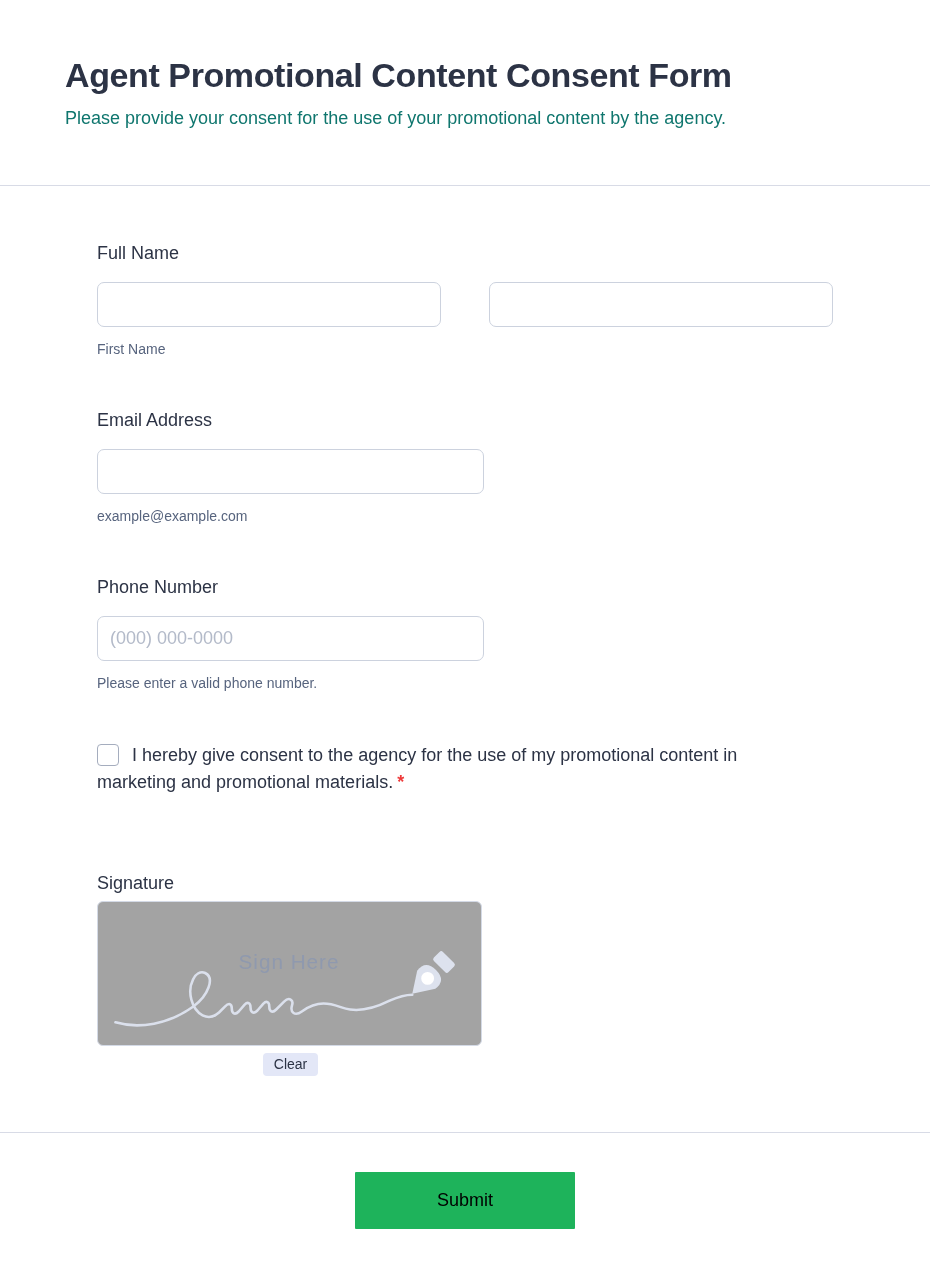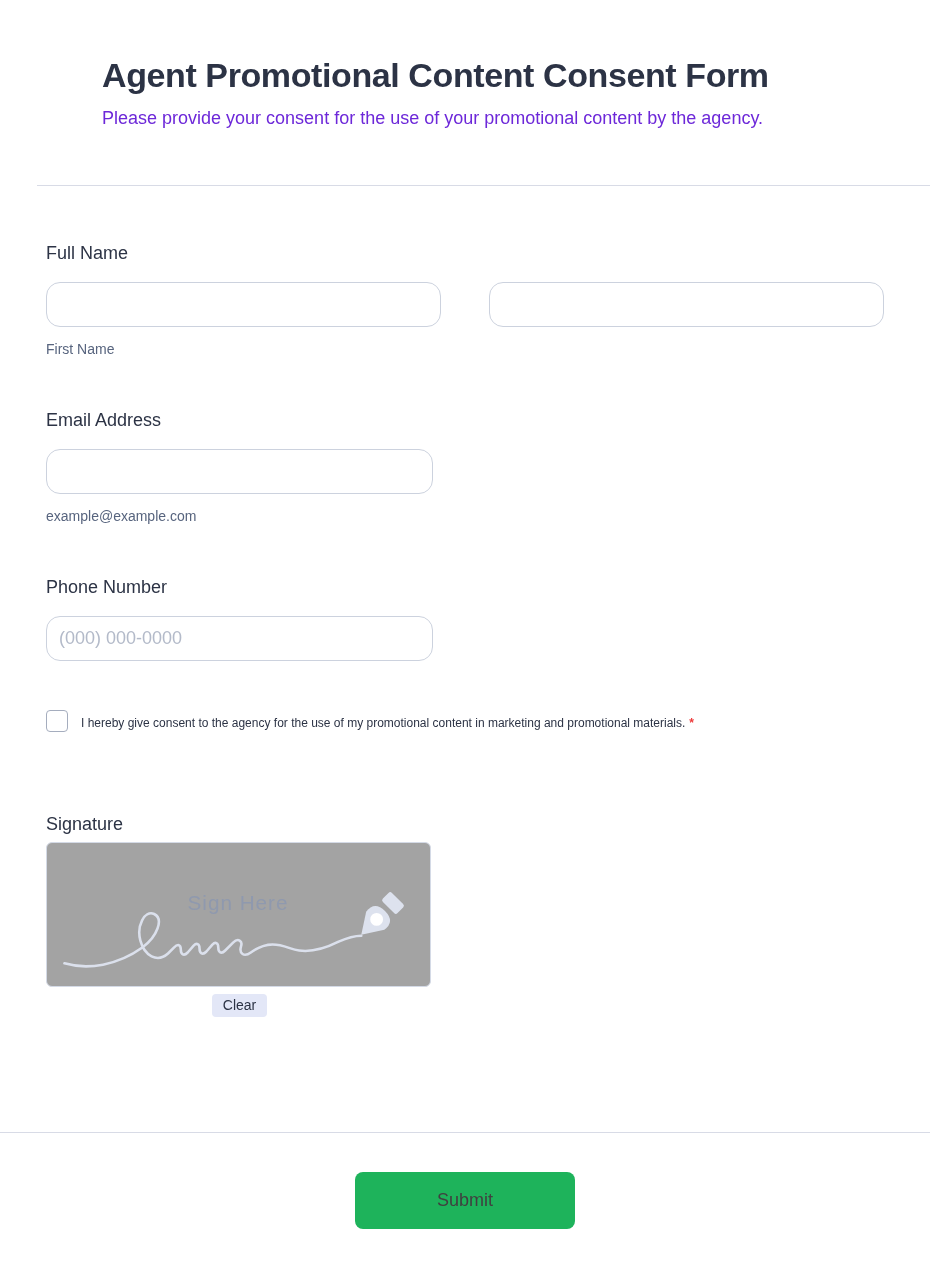--- a/index.html
+++ b/index.html
@@ -11,76 +11,75 @@
     background: #ffffff;
     font-family: "Liberation Sans", sans-serif;
     color: #2c3345;
     overflow: hidden;
   }
   
   .form-header {
     height: 186px;
     padding: 55px 65px 0;
     border-bottom: 1px solid #d8dbe6;
-    margin-left: 37px;
   }
   .form-title {
     margin: 0;
     font-size: 34px;
     line-height: 1.2;
     font-weight: 700;
     letter-spacing: -0.4px;
     color: #2c3345;
   }
   .form-subtitle {
     margin: 10px 0 0;
     font-size: 18px;
     line-height: 1.35;
     font-weight: 500;
-    color: #6d28d9;
-  }
-  
-  .form-body { padding: 54px 46px 0; }
+    color: #0f766e;
+  }
+  
+  .form-body { padding: 54px 97px 0; }
   .field { margin-bottom: 49px; }
   .field-label {
     font-size: 18px;
     font-weight: 500;
     line-height: 26px;
     color: #2c3345;
     margin-bottom: 16px;
   }
   .name-row { display: flex; gap: 48px; }
   .name-col { flex: 1; }
   .text-input {
     display: block;
     width: 100%;
     height: 45px;
     border: 1px solid #ccd2de;
-    border-radius: 14px;
+    border-radius: 7px;
     background: #ffffff;
     padding: 0 12px;
     font-family: "Liberation Sans", sans-serif;
     font-size: 18px;
     color: #2c3345;
     outline: none;
   }
   .text-input::placeholder { color: #b3bac9; opacity: 1; }
   .input-narrow { width: 387px; }
   .sublabel {
     font-size: 14px;
     line-height: 1.3;
     color: #57647e;
     margin-top: 13px;
   }
   
   .field-consent { margin-top: 18px; margin-bottom: 74px; }
   .consent-label {
     display: block;
     width: 676px;
-    font-size: 12px;
+    font-size: 18px;
     line-height: 27px;
     color: #2c3345;
     cursor: pointer;
   }
   .checkbox-box {
     display: inline-block;
     width: 22px;
     height: 22px;
     border: 1.5px solid #a5adbe;
     border-radius: 4px;
@@ -131,23 +130,23 @@
     width: 930px;
     height: 148px;
     border-top: 1px solid #d8dbe6;
   }
   .submit-btn {
     display: block;
     margin: 39px auto 0;
     width: 220px;
     height: 57px;
     border: none;
-    border-radius: 8px;
+    border-radius: 1px;
     background: #1eb35b;
-    color: #404040;
+    color: #000000;
     font-family: "Liberation Sans", sans-serif;
     font-size: 18px;
     font-weight: 500;
     cursor: pointer;
   }
 </style>
 </head>
 <body>
 
 <div class="page">
@@ -174,20 +173,21 @@
 
     <div class="field">
       <div class="field-label">Email Address</div>
       <input type="text" class="text-input input-narrow" style="">
       <div class="sublabel">example@example.com</div>
     </div>
 
     <div class="field">
       <div class="field-label">Phone Number</div>
       <input type="text" class="text-input input-narrow" placeholder="(000) 000-0000" style="">
+      <div class="sublabel">Please enter a valid phone number.</div>
     </div>
 
     <div class="field field-consent">
       <label class="consent-label">
         <span class="checkbox-box"></span><span>I hereby give consent to the agency for the use of my promotional content in marketing and promotional materials.</span><span class="required-star">*</span>
       </label>
     </div>
 
     <div class="field field-signature">
       <div class="field-label">Signature</div>

